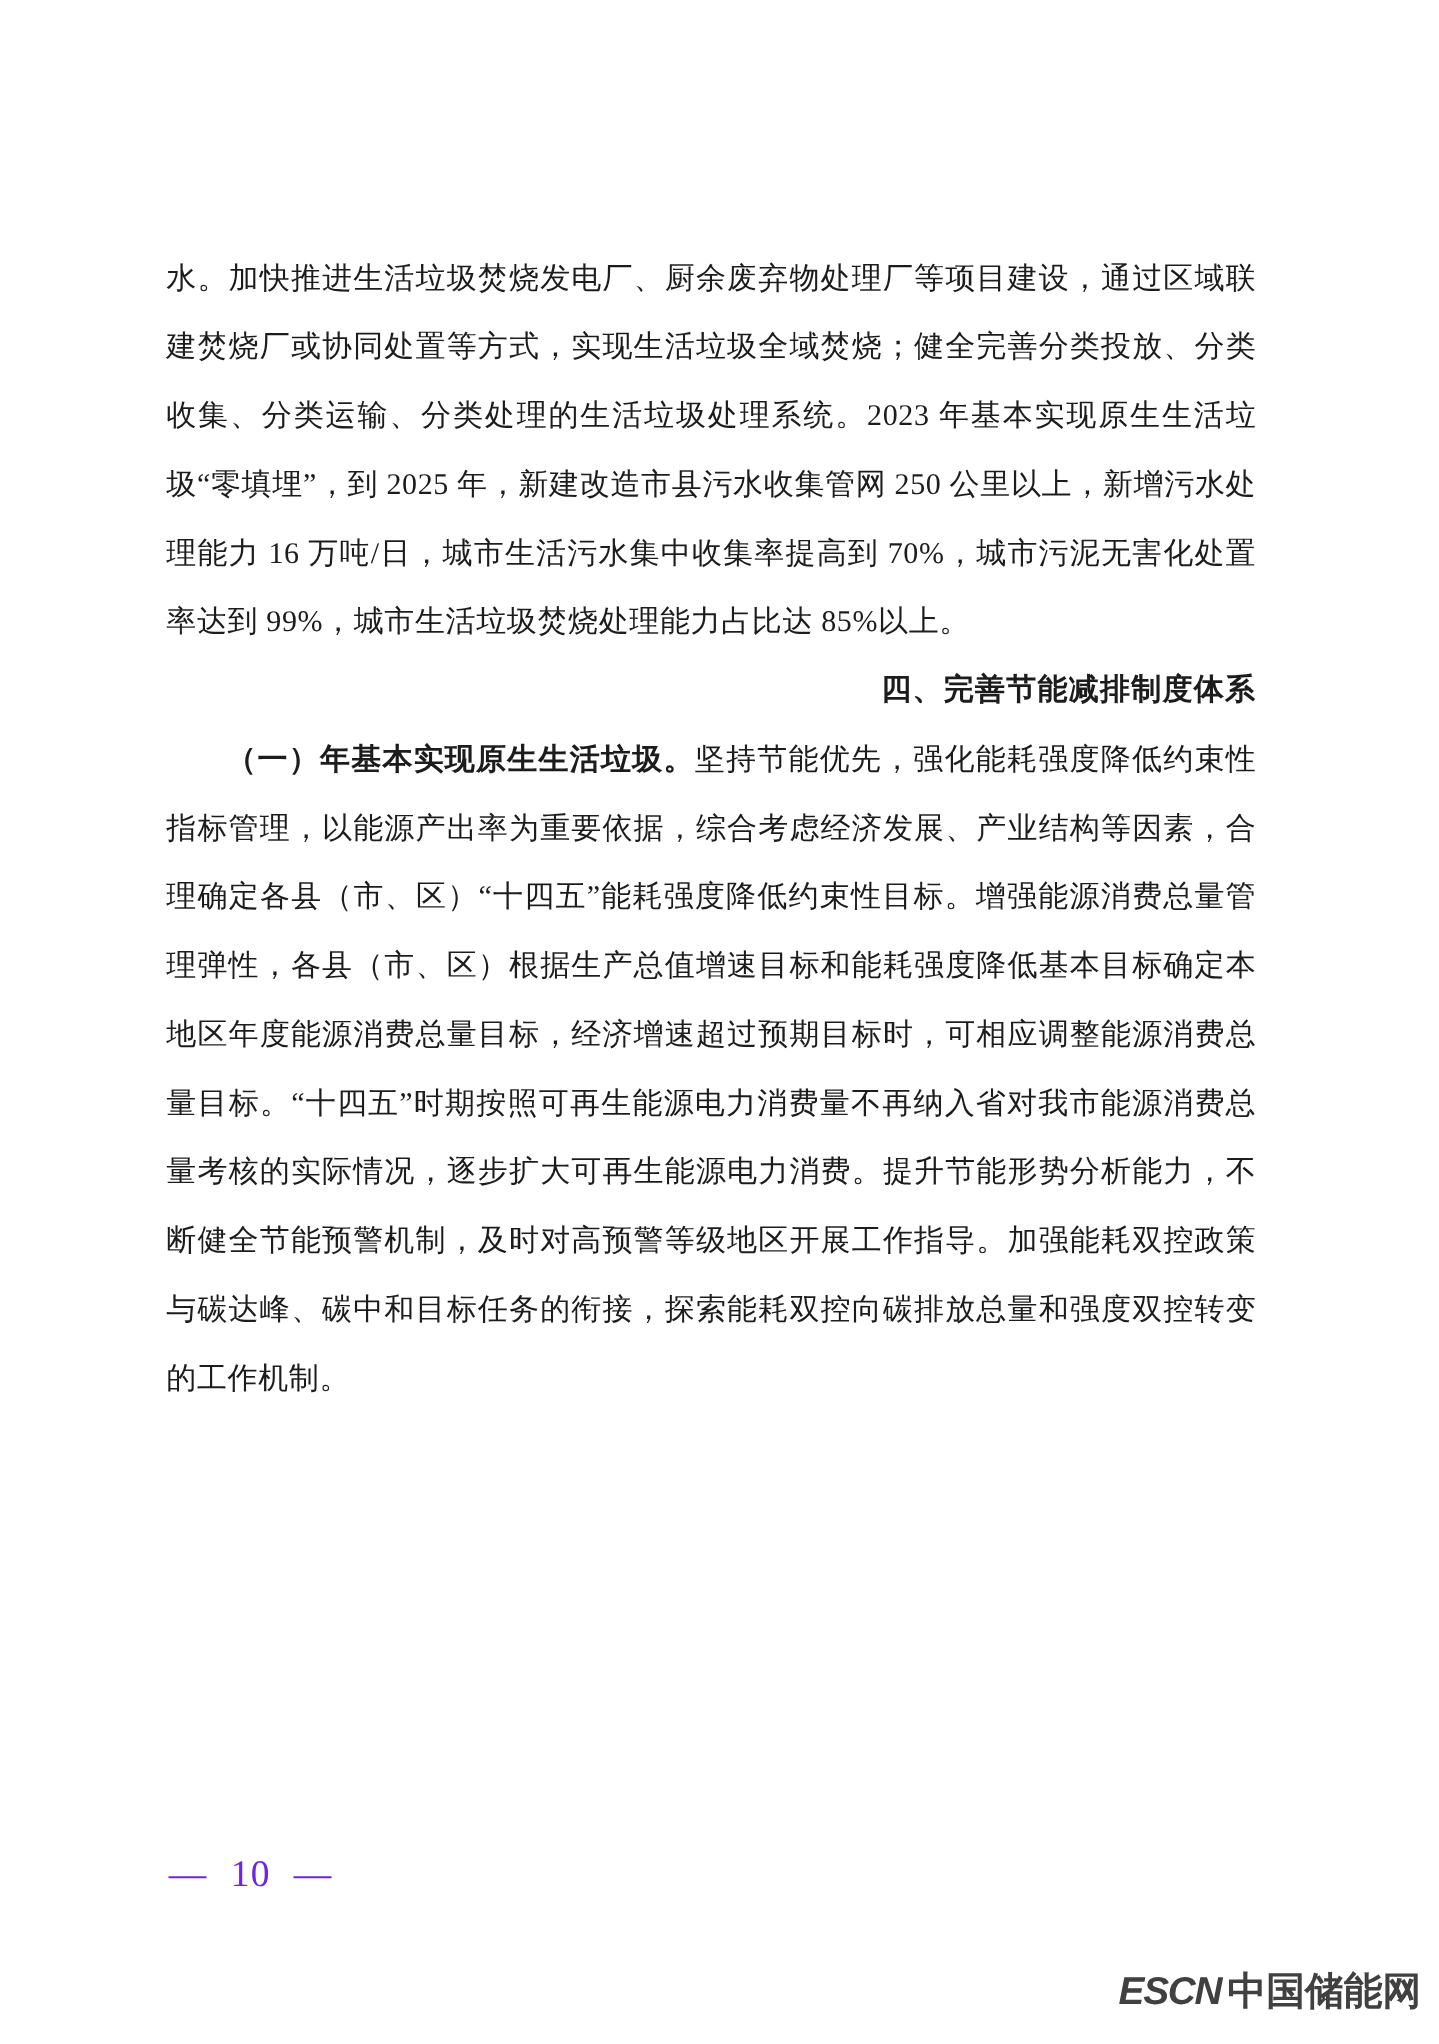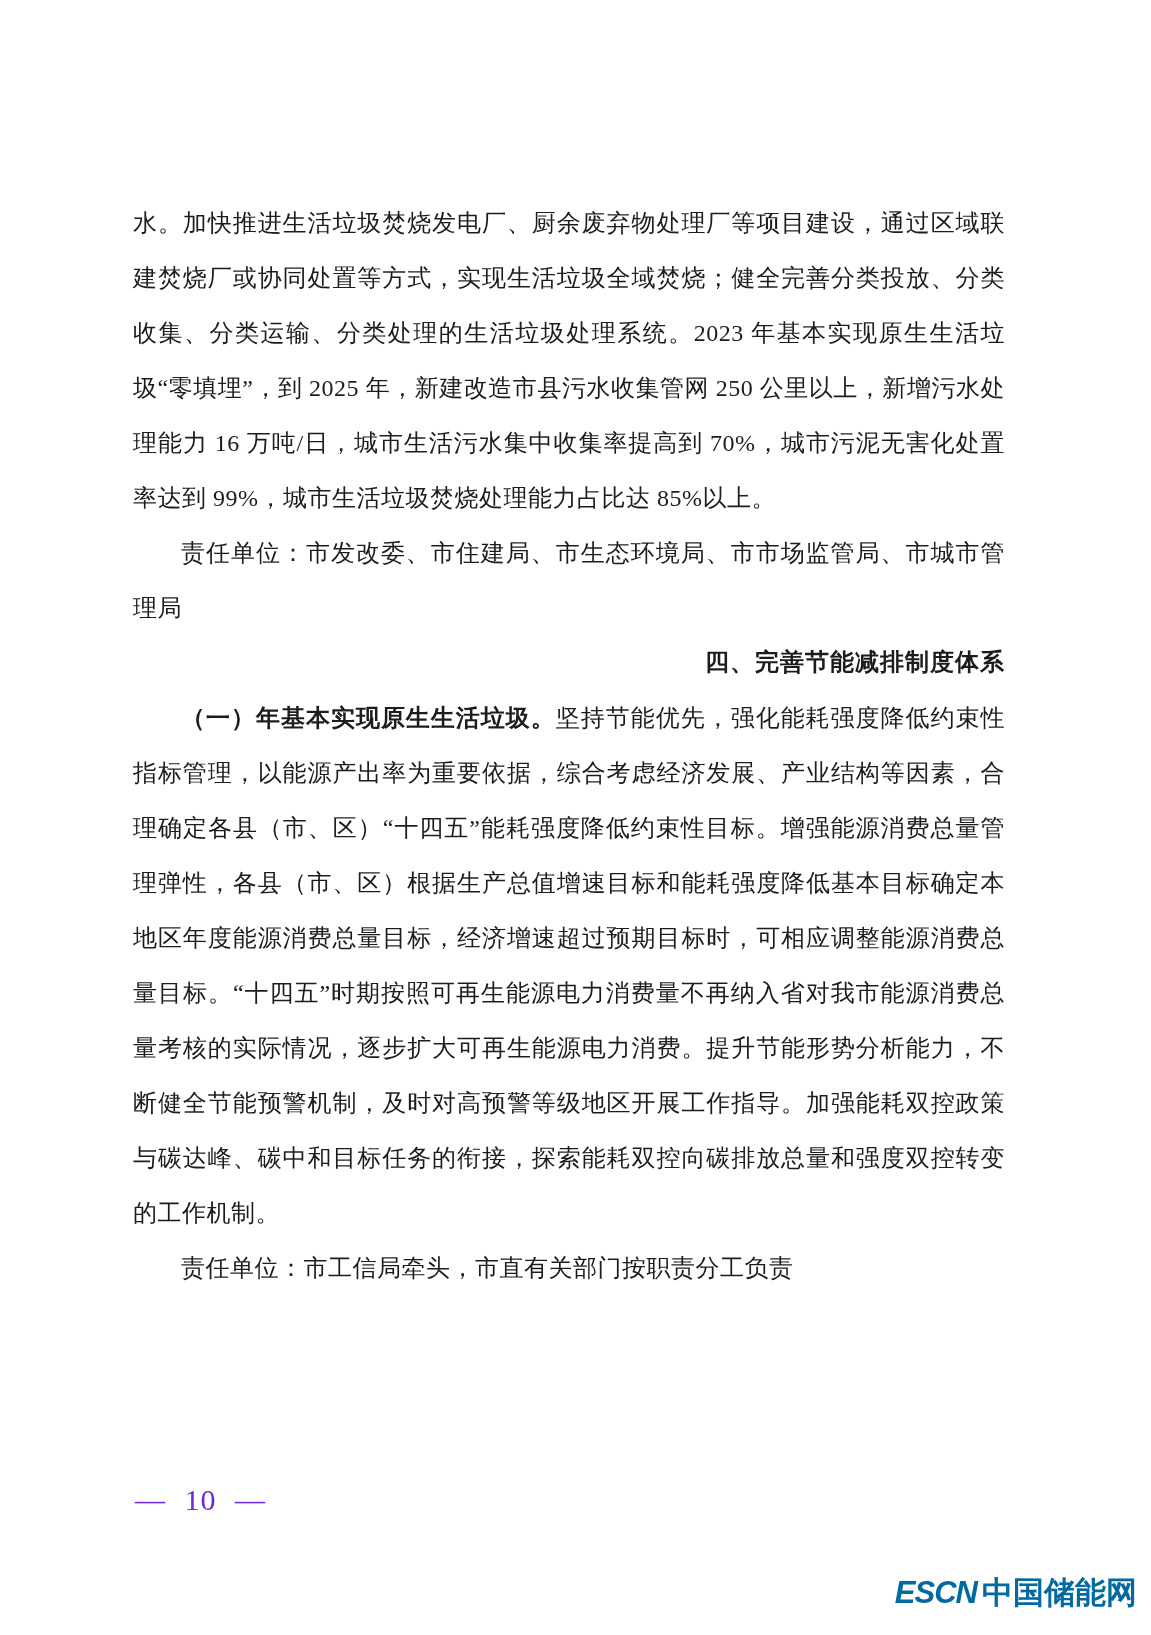--- a/index.html
+++ b/index.html
@@ -80,29 +80,27 @@
   }
 </style>
 </head>
 <body>
 
 <div class="page">
 
   <div class="content">
     <p>水。加快推进生活垃圾焚烧发电厂、厨余废弃物处理厂等项目建设，通过区域联建焚烧厂或协同处置等方式，实现生活垃圾全域焚烧；健全完善分类投放、分类收集、分类运输、分类处理的生活垃圾处理系统。2023 年基本实现原生生活垃圾“零填埋”，到 2025 年，新建改造市县污水收集管网 250 公里以上，新增污水处理能力 16 万吨/日，城市生活污水集中收集率提高到 70%，城市污泥无害化处置率达到 99%，城市生活垃圾焚烧处理能力占比达 85%以上。</p>
 
-    <p class="indent">责任单位：市发改委、市住建局、市生态环境局、市市场监管局、市城市管理局</p>
 
     <p class="heading">四、完善节能减排制度体系</p>
 
     <p class="indent"><span class="lead">（一）年基本实现原生生活垃圾。</span><span>坚持节能优先，强化能耗强度降低约束性指标管理，以能源产出率为重要依据，综合考虑经济发展、产业结构等因素，合理确定各县（市、区）“十四五”能耗强度降低约束性目标。增强能源消费总量管理弹性，各县（市、区）根据生产总值增速目标和能耗强度降低基本目标确定本地区年度能源消费总量目标，经济增速超过预期目标时，可相应调整能源消费总量目标。“十四五”时期按照可再生能源电力消费量不再纳入省对我市能源消费总量考核的实际情况，逐步扩大可再生能源电力消费。提升节能形势分析能力，不断健全节能预警机制，及时对高预警等级地区开展工作指导。加强能耗双控政策与碳达峰、碳中和目标任务的衔接，探索能耗双控向碳排放总量和强度双控转变的工作机制。</span></p>
 
-    <p class="indent">责任单位：市工信局牵头，市直有关部门按职责分工负责</p>
 
   </div>
 
   <div class="page-num">— 10 —</div>
 
-  <div class="logo" style="color: #0369a1;">
+  <div class="logo" style="color: #404040;">
     <span class="logo-en">ESCN</span><span class="logo-zh">中国储能网</span>
   </div>
 
 </div>
 
 </body></html>

